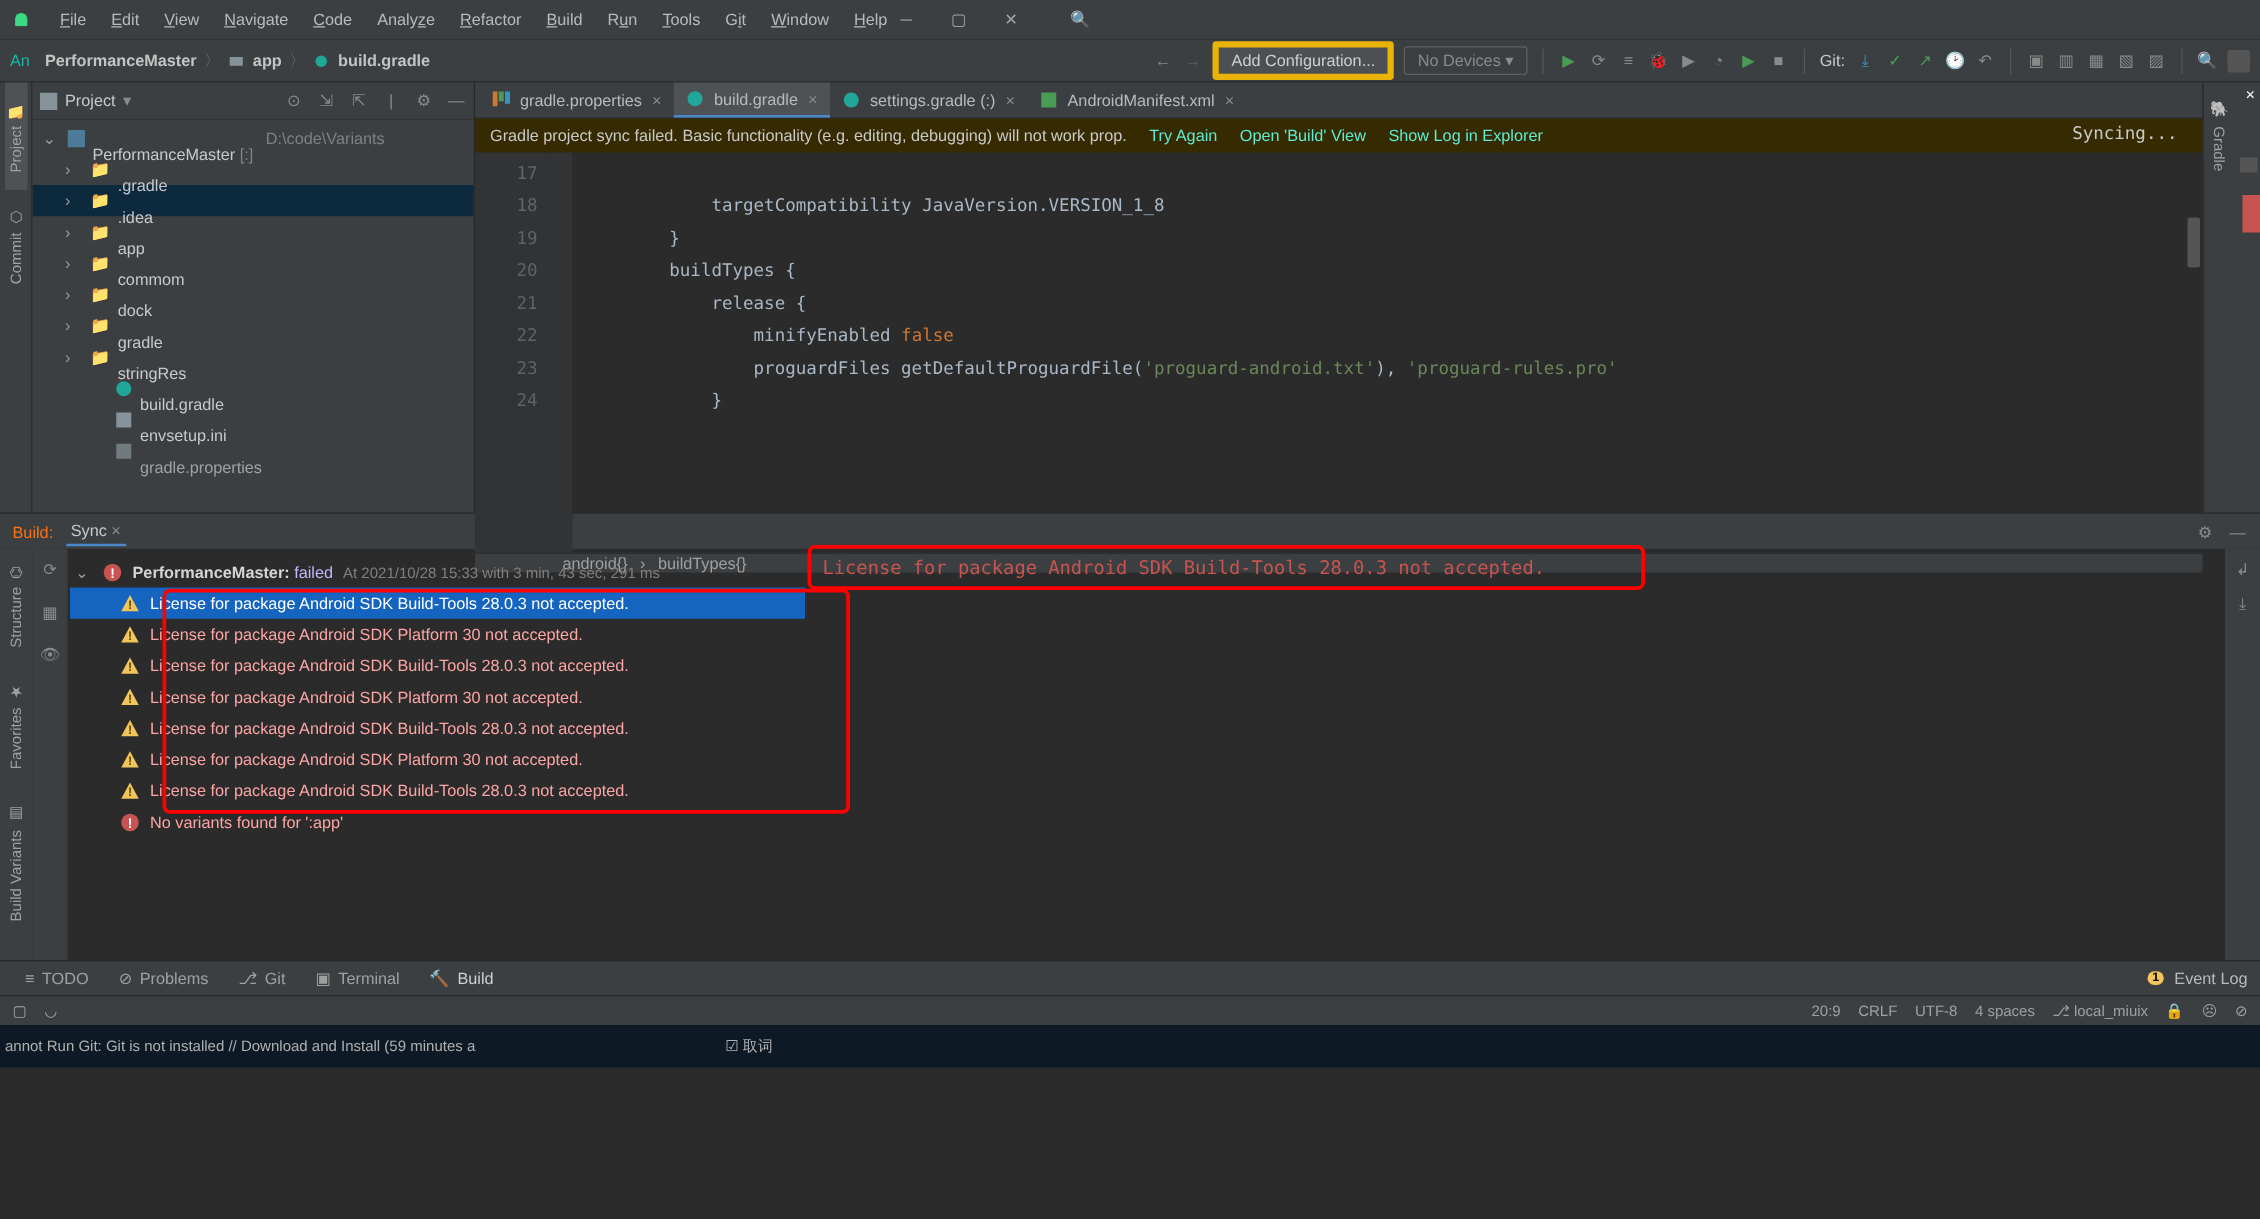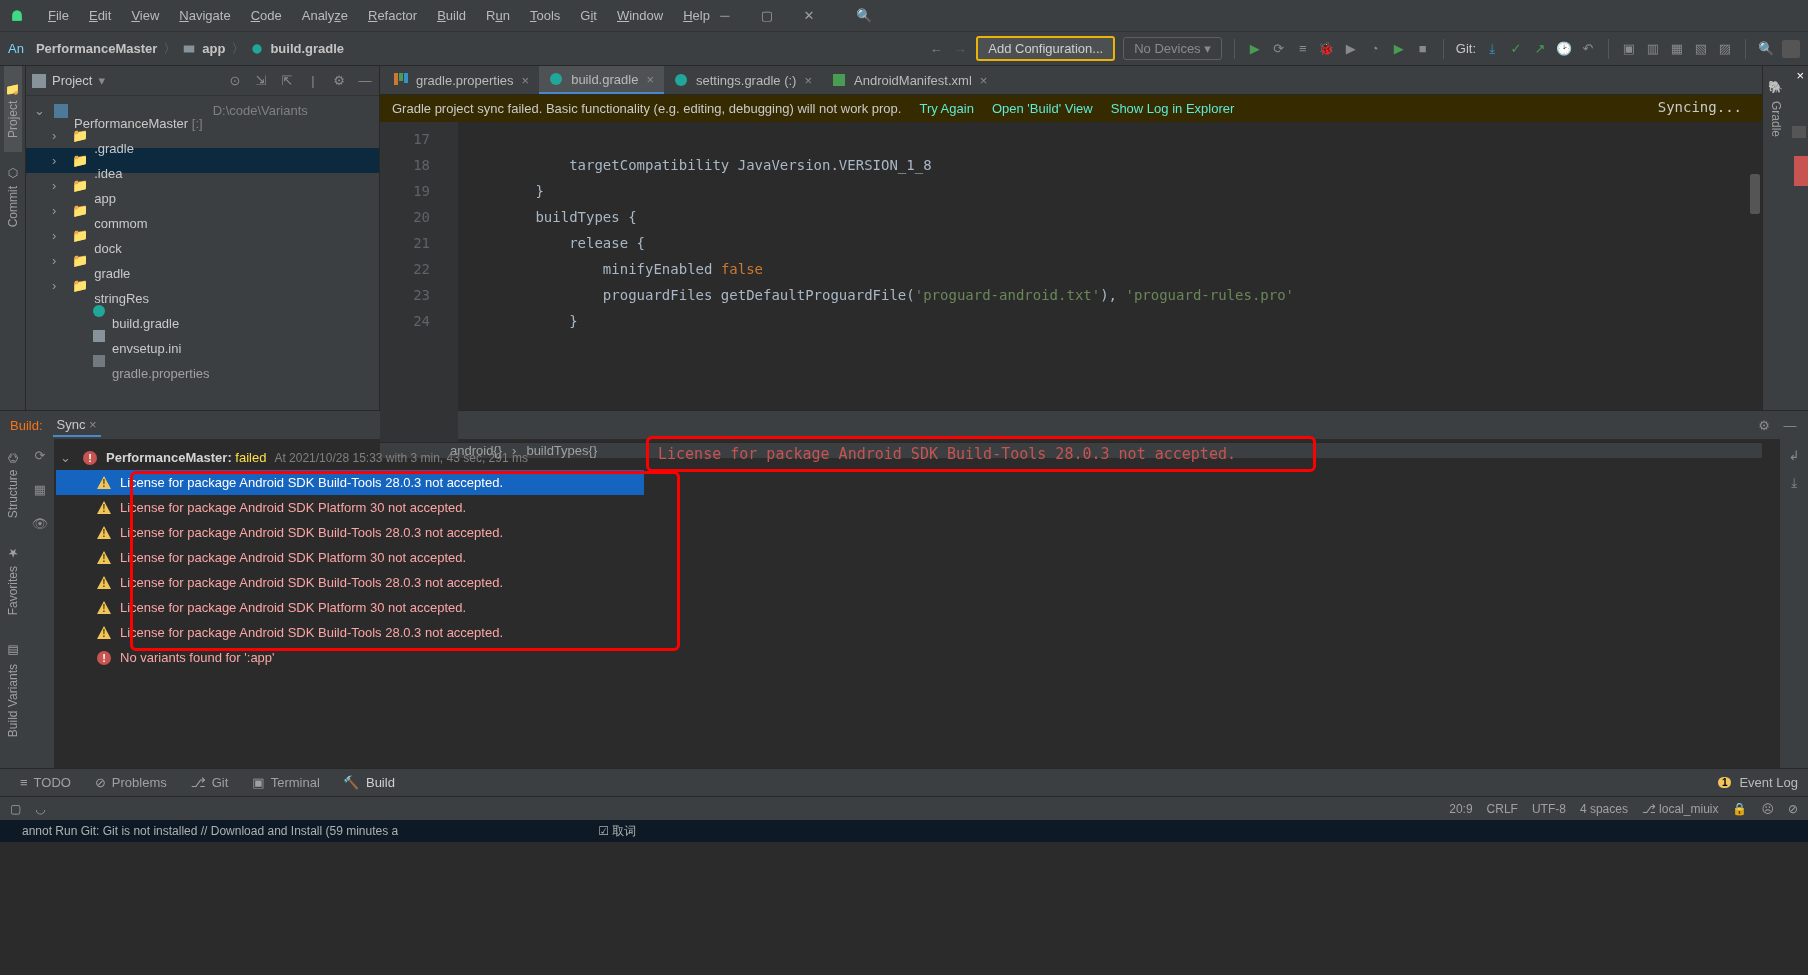--- a/index.html
+++ b/index.html
@@ -11,21 +11,21 @@
 .menu-item u { text-decoration:underline; }
 .titlebar .appname { flex:1; text-align:center; color:#8a8a8a; }
 .win-ctrl { display:flex; gap:28px; padding-right:12px; align-items:center; }
 .win-ctrl span { width:14px; text-align:center; color:#a0a0a0; }
 .navbar { height:34px; background:#3c3f41; display:flex; align-items:center; border-bottom:1px solid #282828; padding:0 8px; }
 .crumbs { display:flex; align-items:center; font-weight:600; color:#c4c4c4; }
 .crumb-sep { color:#6e6e6e; padding:0 6px; font-weight:400; }
 .crumb { display:flex; align-items:center; gap:6px; }
 .nav-spacer { flex:1; }
 .nav-tools { display:flex; align-items:center; gap:8px; }
-.nav-btn { padding:3px 10px; border:2px solid #eab308; border-radius:3px; background:#4c5052; color:#cfcfcf; }
+.nav-btn { padding:3px 10px; border:5px solid #eab308; border-radius:3px; background:#4c5052; color:#cfcfcf; }
 .nav-drop { padding:3px 10px; border:1px solid #5e6060; border-radius:3px; background:#3c3f41; color:#8a8a8a; display:flex; align-items:center; gap:8px;}
 .tb-icon { width:16px; height:16px; display:inline-flex; align-items:center; justify-content:center; color:#8a8a8a; }
 .tb-sep { width:1px; height:20px; background:#555859; margin:0 4px; }
 .main-row { display:flex; height:344px; }
 .vstrip { width:26px; background:#3c3f41; border-right:1px solid #282828; display:flex; flex-direction:column; align-items:center; }
 .vstrip-tab { writing-mode:vertical-rl; transform:rotate(180deg); padding:14px 2px; color:#a0a0a0; font-size:12px; display:flex; align-items:center; gap:6px;}
 .vstrip-right { width:26px; background:#3c3f41; border-left:1px solid #282828; display:flex; flex-direction:column; align-items:center;}
 .vstrip-right .vstrip-tab { transform:none; }
 .project-panel { width:354px; background:#3c3f41; border-right:1px solid #282828; display:flex; flex-direction:column; }
 .pp-header { height:30px; display:flex; align-items:center; padding:0 6px; gap:6px; border-bottom:1px solid #323232; }
@@ -60,34 +60,34 @@
 .build-head .lbl { color:#f97316; }
 .build-head .synctab { color:#c9c9c9; border-bottom:2px solid #4a88c7; padding:3px 4px;}
 .build-body { flex:1; display:flex; position:relative; }
 .build-left-strip { width:28px; background:#3c3f41; display:flex; flex-direction:column; align-items:center; padding-top:8px; gap:18px;}
 .build-tree { width:592px; padding:6px 2px; position:relative;}
 .build-right { flex:1; padding:6px 12px; font-family:Consolas,monospace; font-size:15px; }
 .build-right-strip { width:28px; background:#3c3f41; display:flex; flex-direction:column; align-items:center; padding-top:8px; gap:12px;}
 .bt-row { display:flex; align-items:center; height:25px; gap:8px; padding-left:4px;}
 .bt-row .arrow{width:14px;color:#9a9a9a;}
 .bt-title { color:#d5d5d5; font-weight:700; }
-.bt-fail { color:#fde047; font-weight:400;}
+.bt-fail { color:#c4b5fd; font-weight:400;}
 .bt-time { color:#808080; font-weight:400; font-size:12px;}
 .bt-warn-row { padding-left:40px; height:25px; display:flex; align-items:center; gap:8px;}
 .bt-warn-row.sel { background:#1565c0; color:#fff; }
 .bt-warn-row .txt { color:#fca5a5; }
 .bt-warn-row.sel .txt { color:#fff; }
 .redbox { position:absolute; border:3px solid #ff0000; border-radius:6px; pointer-events:none; }
 .bottom-tabs { height:28px; background:#3c3f41; display:flex; align-items:center; gap:4px; padding:0 10px; border-top:1px solid #282828;}
 .bt-tab { display:flex; align-items:center; gap:6px; padding:2px 10px; color:#a0a0a0;}
 .bt-tab.active{ color:#d0d0d0;}
 .bt-right { margin-left:auto; display:flex; align-items:center; gap:8px;}
 .status-bar { height:24px; background:#3c3f41; display:flex; align-items:center; padding:0 10px; gap:14px; color:#a0a0a0; font-size:12px; border-top:1px solid #282828;}
 .status-bar .sp { flex:1;}
-.taskbar { height:22px; background:#0d1a26; color:#b0b0b0; font-size:12px; display:flex; align-items:center; padding:0 22px;}
+.taskbar { height:34px; background:#0d1a26; color:#b0b0b0; font-size:12px; display:flex; align-items:center; padding:0 4px;}
 svg { display:block; }
 .right-gap { width:20px; background:#3c3f41;}
 .scrollbox { position:absolute; right:2px; top:52px; width:10px; height:40px; background:#555; border-radius:2px;}
 .err-marker { position:absolute; right:0; top:90px; width:14px; height:30px; background:#c75450;}
 .badge-yellow { background:#f2c55c; color:#000; font-size:10px; border-radius:8px; padding:0 4px; font-weight:700;}
 </style>
 </head>
 <body>
 
 <div class="titlebar">
@@ -113,21 +113,21 @@
   </div>
   <div class="win-ctrl">
     <span>─</span>
     <span>▢</span>
     <span>✕</span>
     <span style="margin-left:12px;">🔍</span>
   </div>
 </div>
 
 <div class="navbar">
-  <span style="color:#7dd3fc;padding-right:12px;">An</span>
+  <span style="color:#14b8a6;padding-right:12px;">An</span>
   <div class="crumbs">
     <span class="crumb">PerformanceMaster</span>
     <span class="crumb-sep">〉</span>
     <span class="crumb">
       <svg width="14" height="14" viewBox="0 0 24 24">
           <path fill="#87939A" d="M3 6h18v12H3z"></path>
         </svg>
       <span>app</span>
     </span>
     <span class="crumb-sep">〉</span>

